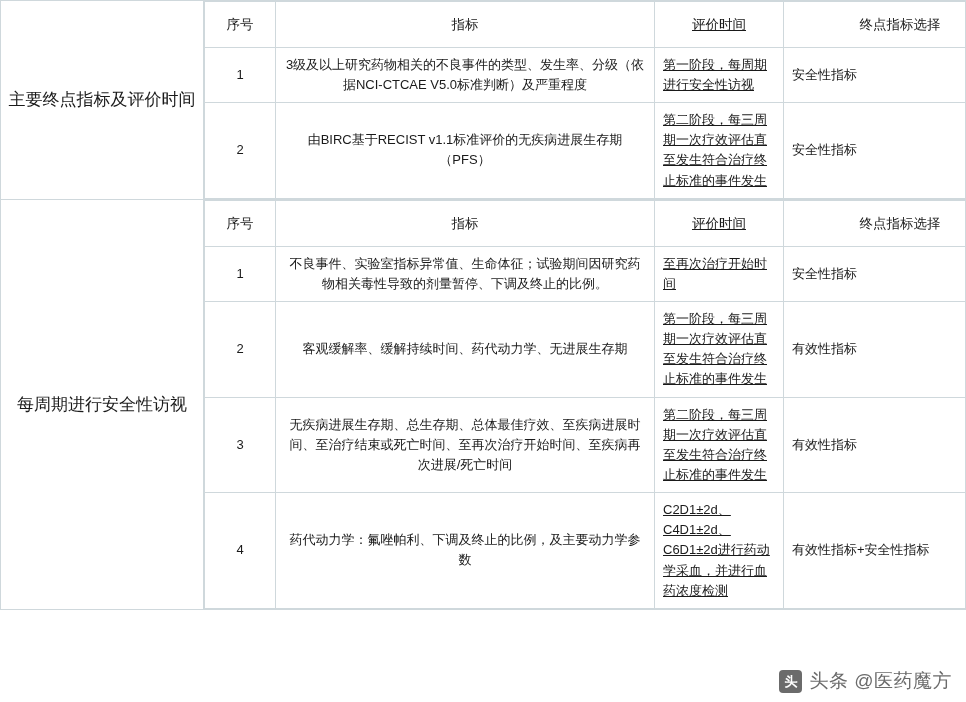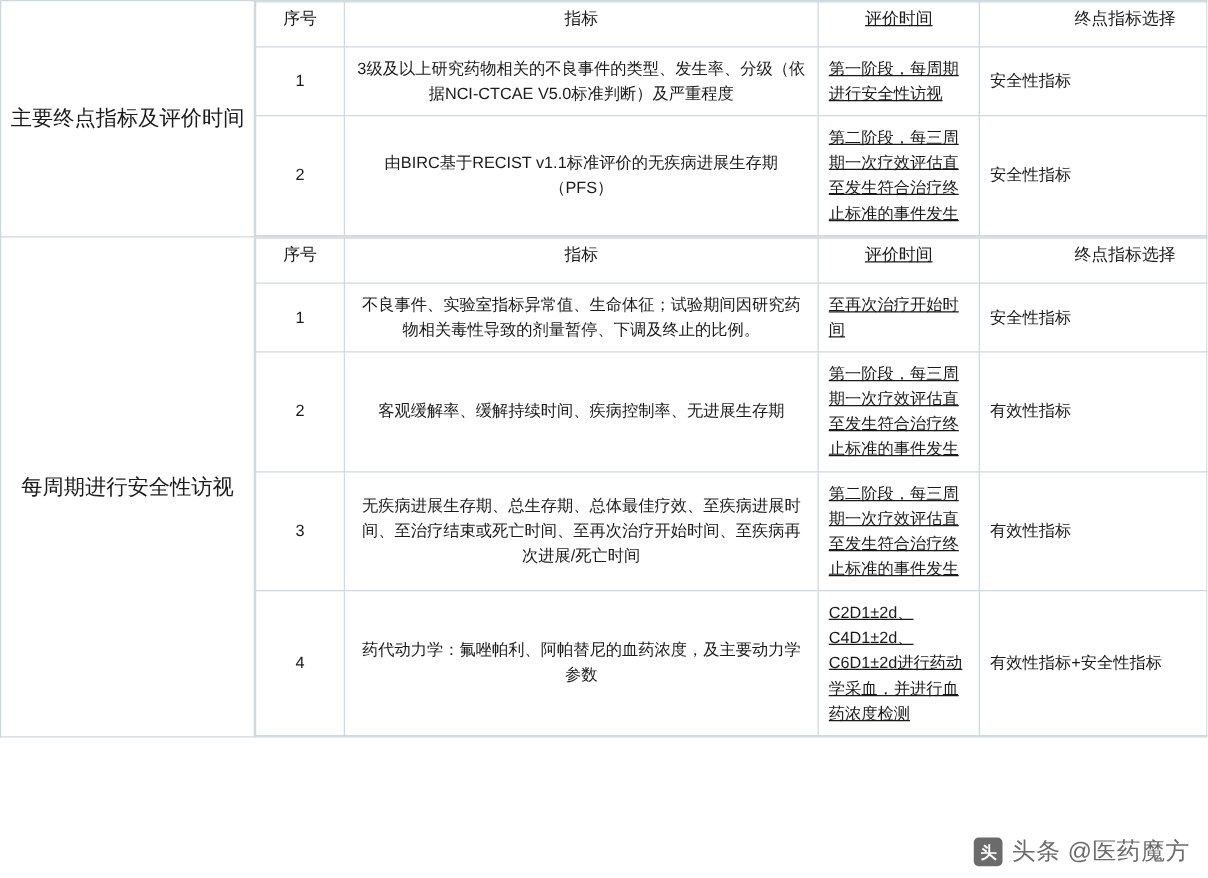--- a/index.html
+++ b/index.html
@@ -61,21 +61,21 @@
     font-weight: normal;
     font-size: 13px;
     line-height: 1.55;
     vertical-align: middle;
     color: #1a1a1a;
   }
 
   table.inner thead th {
     text-align: center;
     font-size: 13.5px;
-    padding-top: 3px;
+    padding-top: 13px;
     padding-bottom: 11px;
   }
 
   
   .col-no    { width: 54px;  text-align: center; }
   .col-item  { width: 362px; text-align: center; }
   .col-time  { width: 112px; text-align: left; text-decoration: underline; }
   .col-sel   { width: 216px; text-align: left; }
 
   table.inner tbody td.col-no { text-align: center; }
@@ -158,33 +158,33 @@
             </thead>
             <tbody>
               <tr>
                 <td class="col-no">1</td>
                 <td class="col-item">不良事件、实验室指标异常值、生命体征；试验期间因研究药物相关毒性导致的剂量暂停、下调及终止的比例。</td>
                 <td class="col-time">至再次治疗开始时间</td>
                 <td class="col-sel">安全性指标</td>
               </tr>
               <tr>
                 <td class="col-no">2</td>
-                <td class="col-item">客观缓解率、缓解持续时间、疾病控制率、无进展生存期</td>
+                <td class="col-item">客观缓解率、缓解持续时间、药代动力学、无进展生存期</td>
                 <td class="col-time">第一阶段，每三周期一次疗效评估直至发生符合治疗终止标准的事件发生</td>
                 <td class="col-sel">有效性指标</td>
               </tr>
               <tr>
                 <td class="col-no">3</td>
                 <td class="col-item">无疾病进展生存期、总生存期、总体最佳疗效、至疾病进展时间、至治疗结束或死亡时间、至再次治疗开始时间、至疾病再次进展/死亡时间</td>
                 <td class="col-time">第二阶段，每三周期一次疗效评估直至发生符合治疗终止标准的事件发生</td>
                 <td class="col-sel">有效性指标</td>
               </tr>
               <tr>
                 <td class="col-no">4</td>
-                <td class="col-item">药代动力学：氟唑帕利、阿帕替尼的血药浓度，及主要动力学参数</td>
+                <td class="col-item">药代动力学：氟唑帕利、下调及终止的比例，及主要动力学参数</td>
                 <td class="col-time">C2D1±2d、C4D1±2d、C6D1±2d进行药动学采血，并进行血药浓度检测</td>
                 <td class="col-sel">有效性指标+安全性指标</td>
               </tr>
             </tbody>
           </table>
         </td>
       </tr>
     </tbody>
   </table>
 

